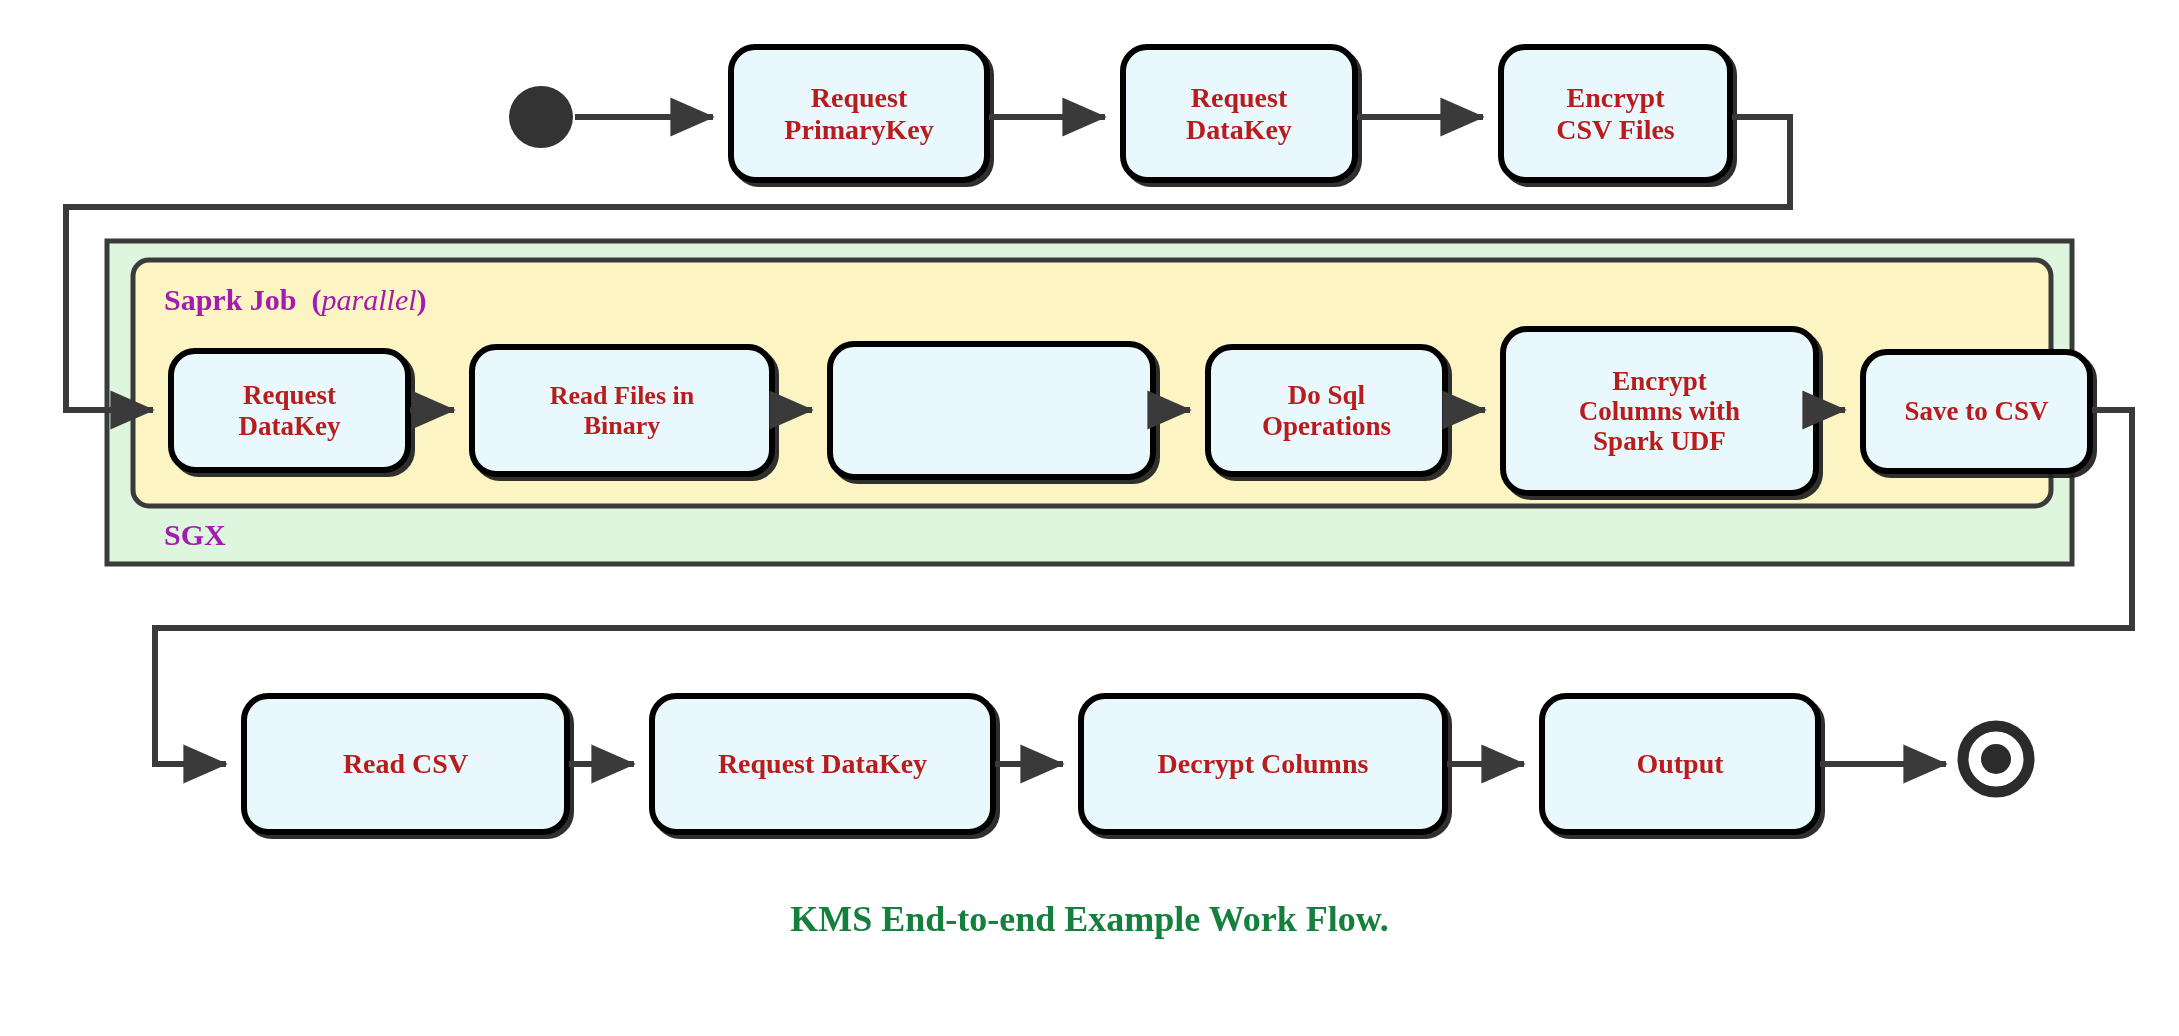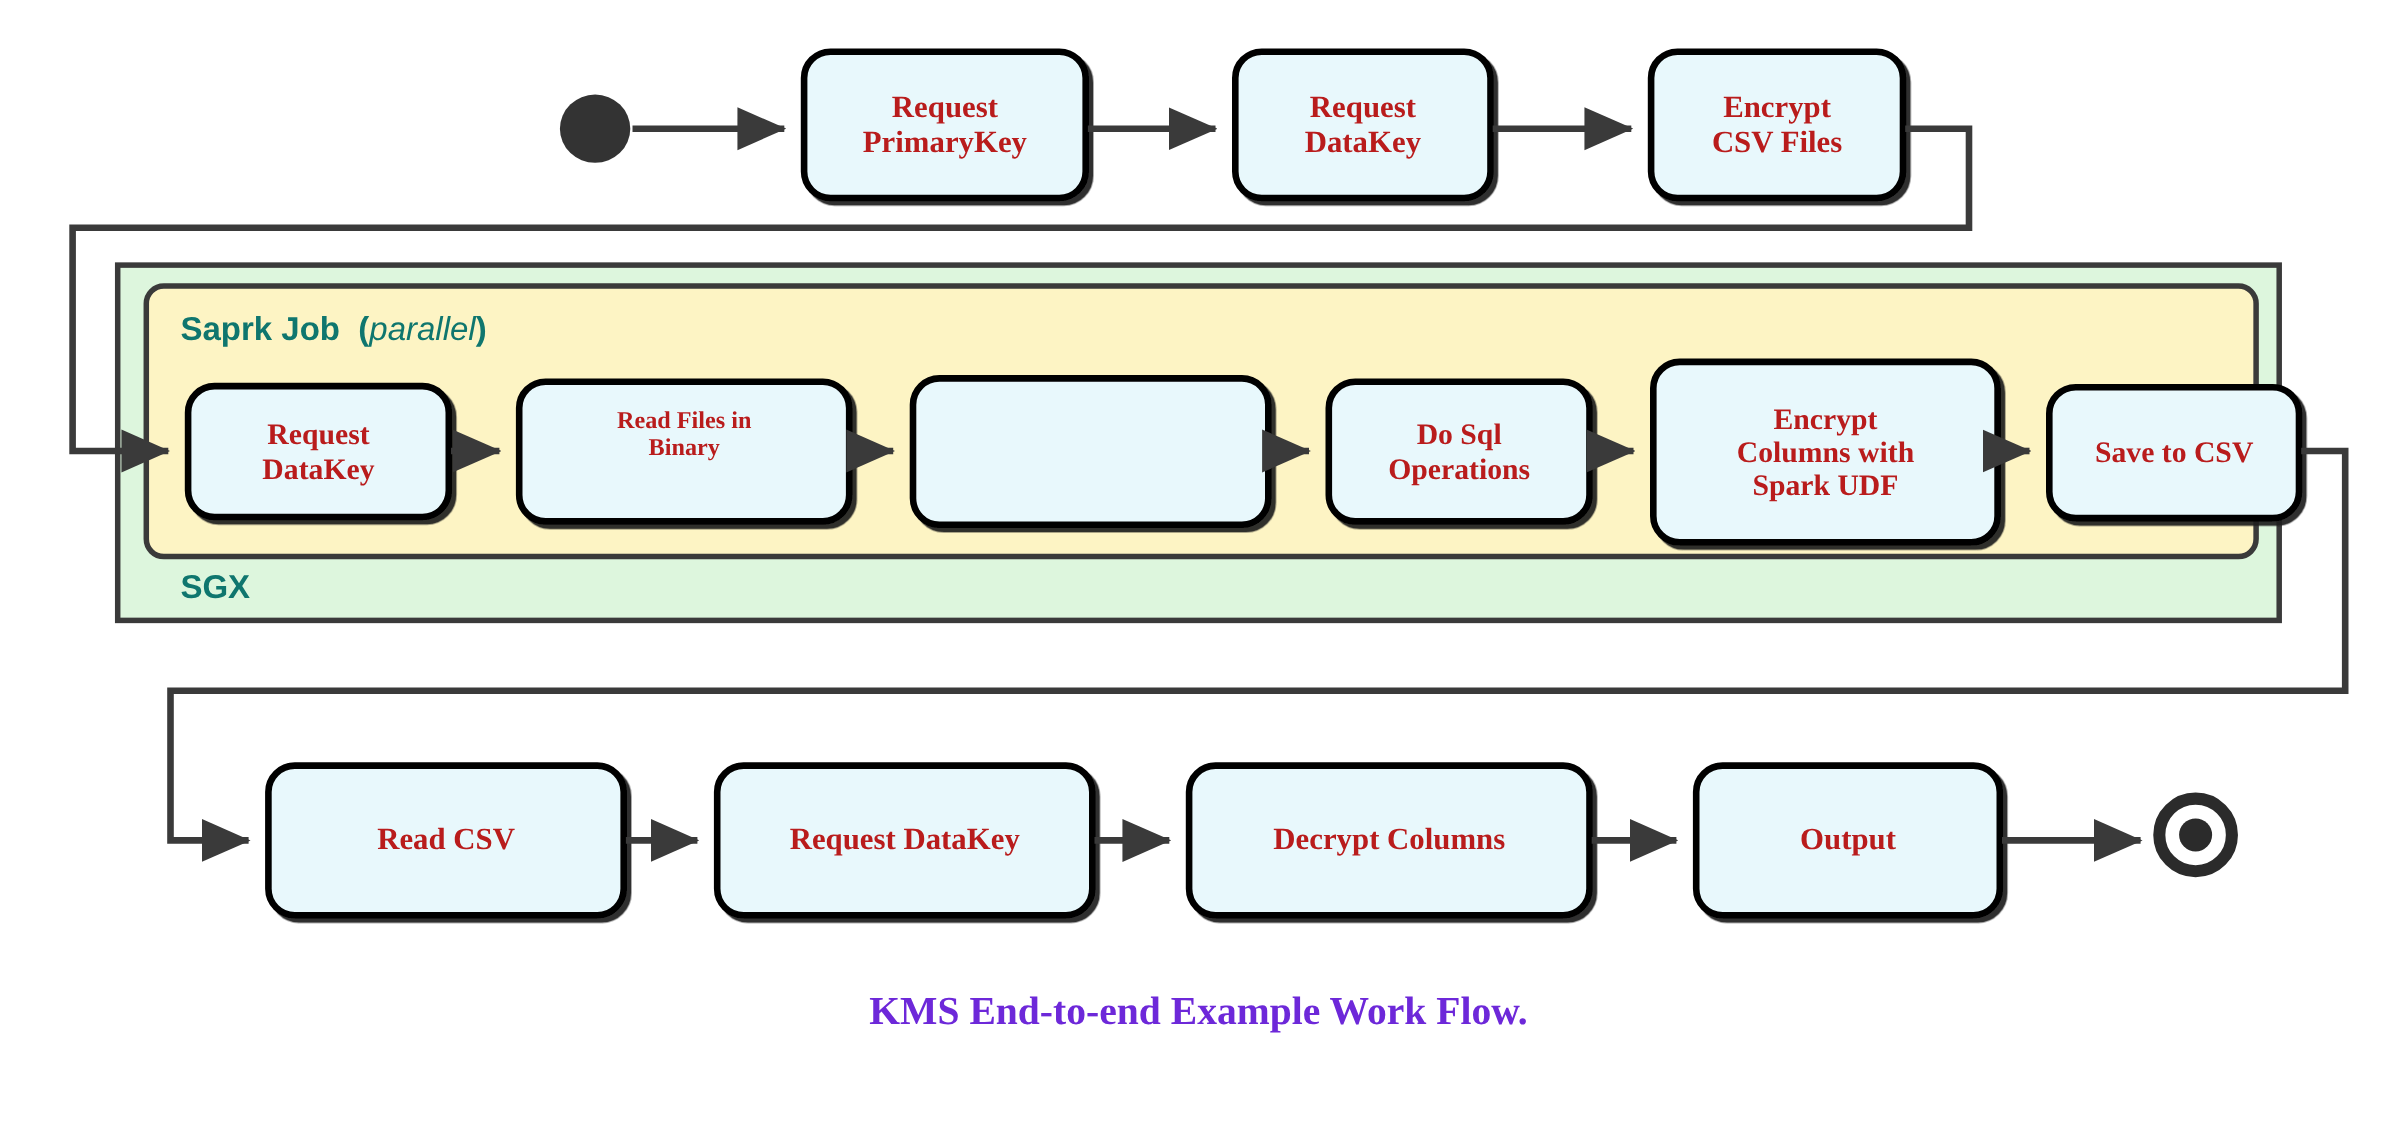--- a/index.html
+++ b/index.html
@@ -17,27 +17,27 @@
     line-height:1.12;
     pointer-events:none;
     white-space:pre-line;
   }
   .cap{
     position:absolute;
     width:100%;
     text-align:center;
     font-family:"Liberation Serif",serif;
     font-weight:bold;
-    color:#6d28d9;
+    color:#15803d;
   }
   .ctr-label{
     position:absolute;
-    font-family:Liberation Sans, sans-serif;
+    font-family:Liberation Serif, serif;
     font-weight:bold;
-    color:#0f766e;
+    color:#a21caf;
   }
   .ctr-label .it{font-style:italic;font-weight:normal;}
 </style>
 </head>
 <body>
 
 <div id="stage">
 
   <svg id="svgroot" viewBox="0 0 2179 1036">
     <defs>
@@ -110,21 +110,21 @@
 
   <div class="node-label" style="left:731px;top:47px;width:256px;height:133px;font-size:28px;">Request
 PrimaryKey</div>
   <div class="node-label" style="left:1123px;top:47px;width:232px;height:133px;font-size:28px;">Request
 DataKey</div>
   <div class="node-label" style="left:1501px;top:47px;width:229px;height:133px;font-size:28px;">Encrypt
 CSV Files</div>
 
   <div class="node-label" style="left:171px;top:351px;width:237px;height:119px;font-size:27px;">Request
 DataKey</div>
-  <div class="node-label" style="left:472px;top:331px;width:300px;height:127px;font-size:22px;">Read Files in
+  <div class="node-label" style="left:472px;top:347px;width:300px;height:127px;font-size:26px;">Read Files in
 Binary</div>
   <div class="node-label" style="left:1208px;top:347px;width:237px;height:127px;font-size:27px;">Do Sql
 Operations</div>
   <div class="node-label" style="left:1503px;top:329px;width:313px;height:164px;font-size:27px;">Encrypt
 Columns with
 Spark UDF</div>
   <div class="node-label" style="left:1863px;top:352px;width:227px;height:119px;font-size:27px;">Save to CSV</div>
 
   <div class="node-label" style="left:244px;top:696px;width:323px;height:136px;font-size:28px;">Read CSV</div>
   <div class="node-label" style="left:652px;top:696px;width:341px;height:136px;font-size:28px;">Request DataKey</div>

